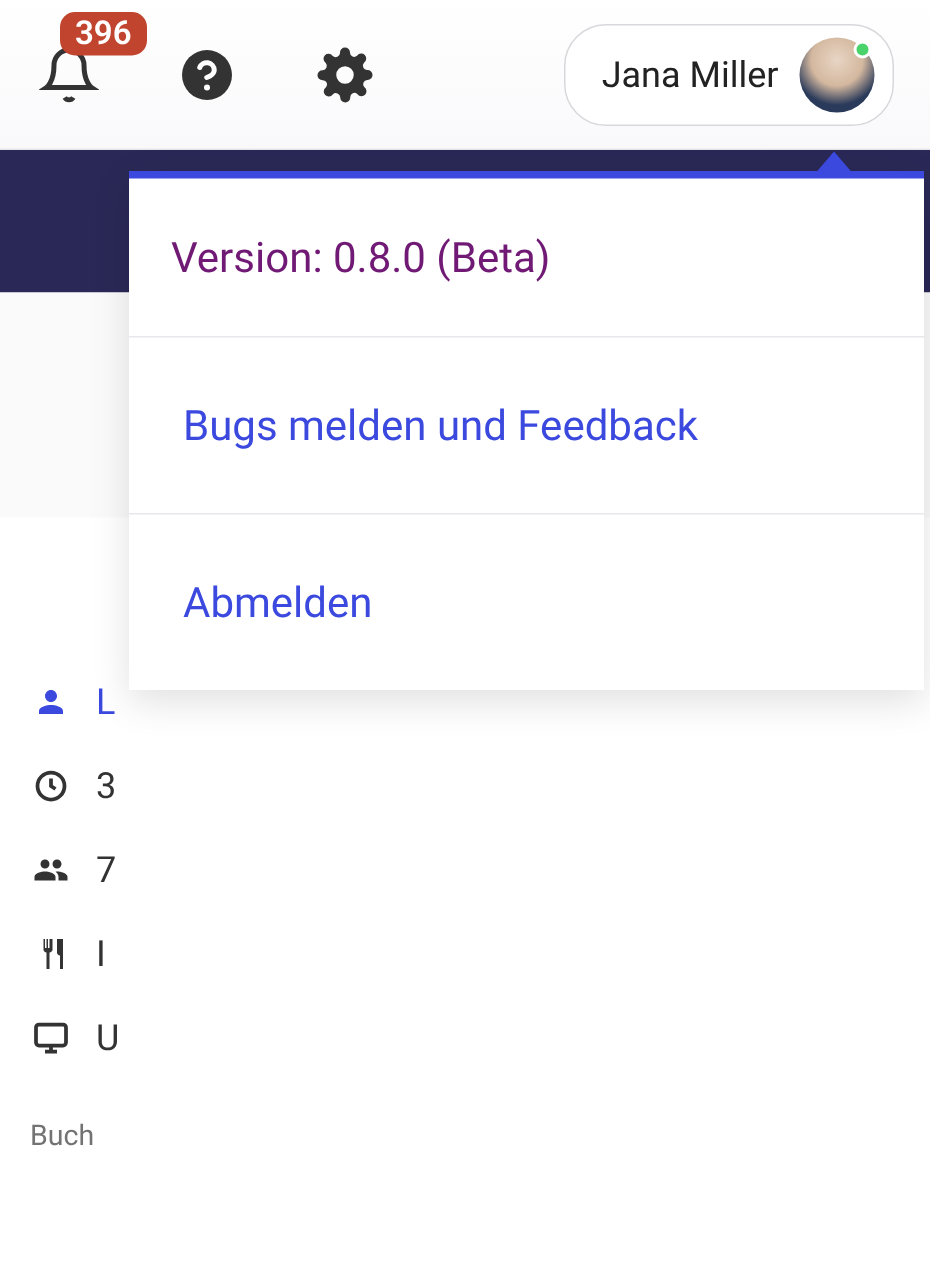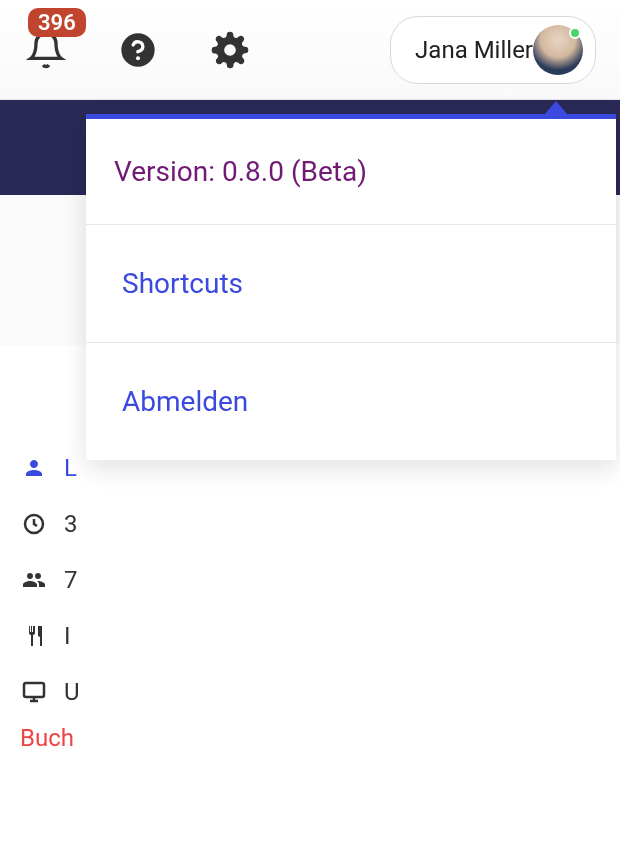--- a/index.html
+++ b/index.html
@@ -36,32 +36,32 @@
       width: 44px;
       height: 44px;
       display: flex;
       align-items: center;
       justify-content: center;
       cursor: pointer;
     }
     .badge {
       position: absolute;
       top: -20px;
-      left: 4px;
+      left: 16px;
       background: #c1442e;
       color: #fff;
       font-size: 22px;
       font-weight: 600;
       padding: 2px 10px;
       border-radius: 10px;
     }
     .user-pill {
       display: flex;
       align-items: center;
-      gap: 0;
+      gap: 14px;
       border: 1px solid #d8d8dc;
       border-radius: 28px;
       padding: 8px 12px 8px 24px;
       cursor: pointer;
       background: #fff;
     }
     .user-name {
       font-size: 24px;
       color: #222;
     }
@@ -117,23 +117,23 @@
       display: flex;
       align-items: center;
       justify-content: center;
       flex-shrink: 0;
     }
     .sb-text {
       font-size: 24px;
       white-space: nowrap;
     }
     .buch-label {
-      font-size: 24px;
-      color: #ef4444;
-      margin-top: 4px;
+      font-size: 19px;
+      color: #737373;
+      margin-top: 25px;
     }
     .dropdown {
       position: absolute;
       top: 114px;
       left: 86px;
       right: 4px;
       background: #fff;
       border-top: 5px solid #3b49df;
       box-shadow: 0 8px 24px rgba(0,0,0,0.12);
       z-index: 20;
@@ -252,18 +252,18 @@
     <span class="sb-text">U</span>
   </div>
   <div class="buch-label">Buch</div>
 </div>
 
 <div class="dropdown">
   <div class="dropdown-section">
     <div class="dropdown-version">Version: 0.8.0 (Beta)</div>
   </div>
   <div class="dropdown-section">
-    <a class="dropdown-item">Shortcuts</a>
+    <a class="dropdown-item">Bugs melden und Feedback</a>
   </div>
   <div class="dropdown-section">
     <a class="dropdown-item">Abmelden</a>
   </div>
 </div>
 
 </body></html>

